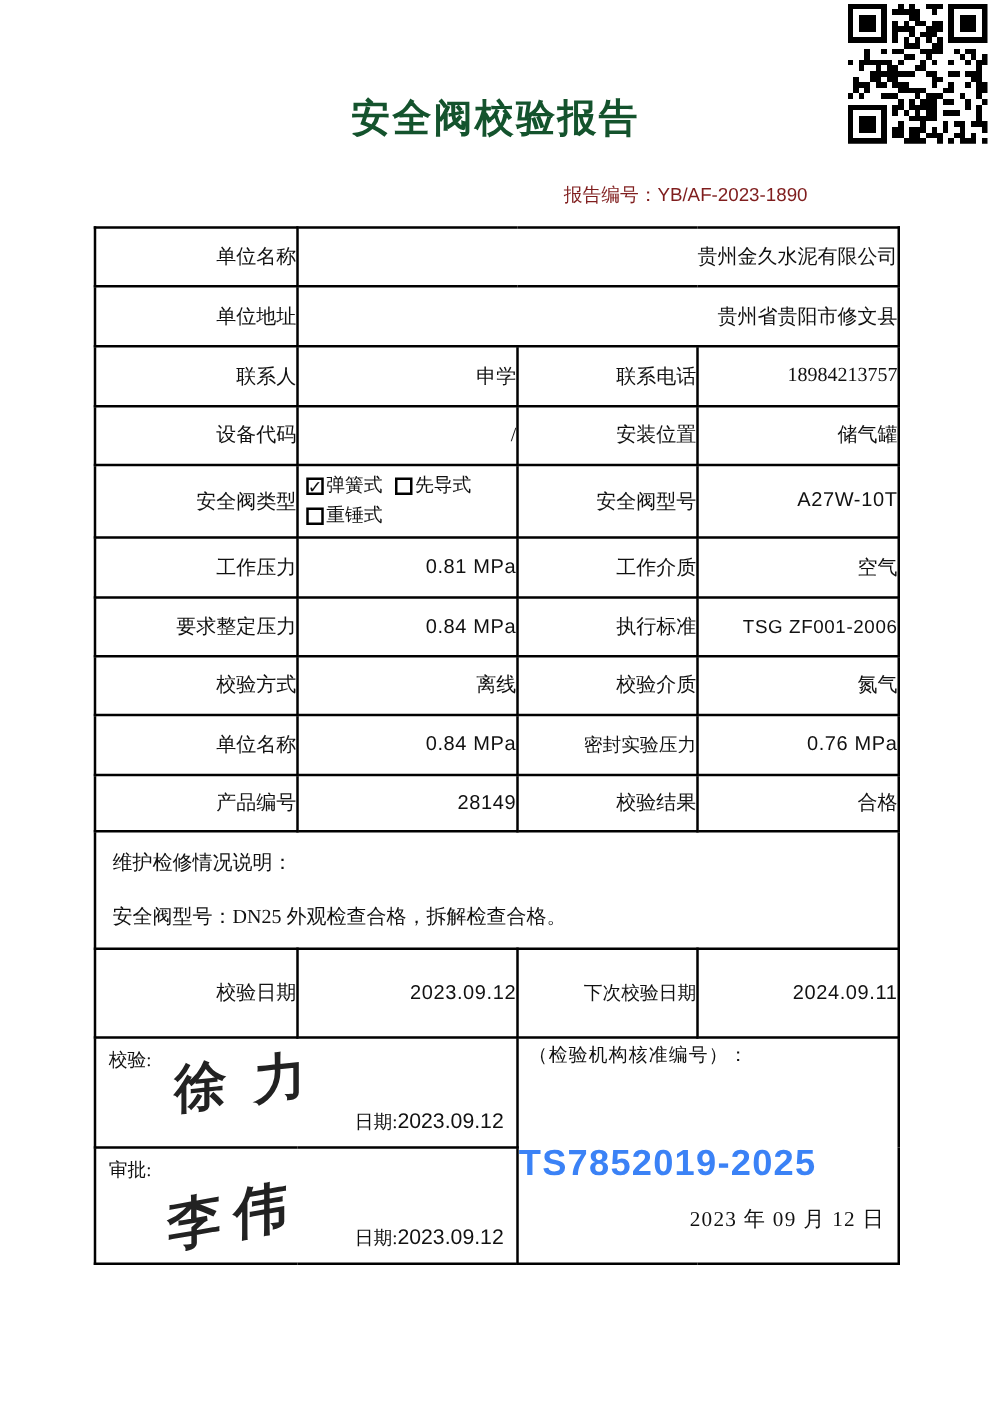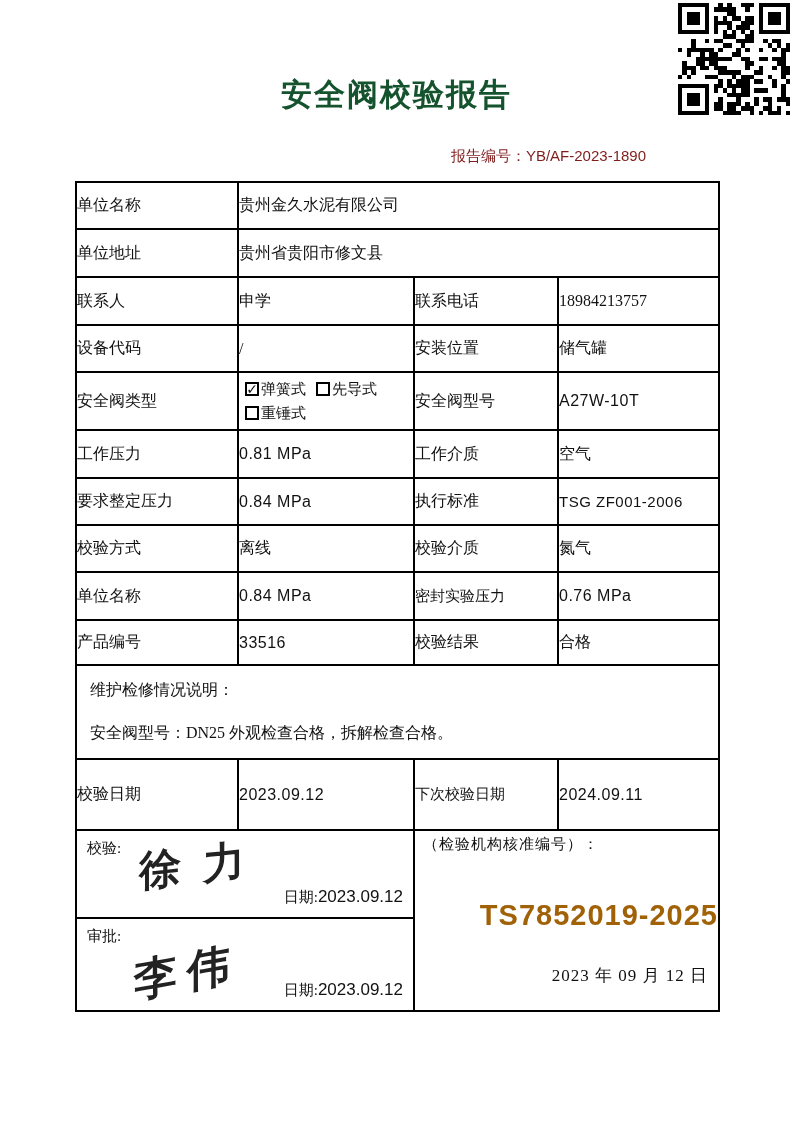--- a/index.html
+++ b/index.html
@@ -20,21 +20,21 @@
     position:absolute; top:147px; right:147px;
     font-size:15px; color:#7f1d1d;
   }
   .report-no .num { font-family:"Liberation Sans","DejaVu Sans",sans-serif; font-size:15px; }
 
   table.main {
     position:absolute; left:75px; top:181px;
     width:643px; border-collapse:collapse; table-layout:fixed;
   }
   table.main td {
-    border:2px solid #000; text-align:left; vertical-align:middle;
+    border:2px solid #000; text-align:right; vertical-align:middle;
     font-size:16px; color:#111; overflow:hidden;
   }
   .lbl { font-family:"Liberation Serif","DejaVu Serif",serif; font-size:16px; }
   .val-cn { font-family:"Liberation Serif","DejaVu Serif",serif; font-size:16px; }
   .val-num { font-family:Liberation Serif, serif; font-size:18px;margin-left:44px; }
   .val-sans { font-family:"Liberation Sans","DejaVu Sans",sans-serif; font-size:16px; letter-spacing:0.5px;margin-left:35px; }
 
   .type-cell { text-align:left !important; padding:4px 6px !important; }
   .cbx-line { display:flex; align-items:center; gap:10px; line-height:24px; }
   .cbx-opt { display:inline-flex; align-items:center; font-size:15px;
@@ -57,23 +57,23 @@
     font-family:"Liberation Serif","DejaVu Serif",serif;
   }
   .sig-name.s1 { left:62px; top:6px; font-size:42px; letter-spacing:22px; }
   .sig-name.s2 { left:56px; top:24px; font-size:44px; letter-spacing:10px; transform:rotate(-10deg) skewX(-10deg); }
   .sig-date { position:absolute; right:10px; bottom:10px; font-size:15px; }
   .sig-date .num { font-family:"Liberation Sans","DejaVu Sans",sans-serif; font-size:17px; }
 
   .agency-cell { position:relative; text-align:left !important; vertical-align:top !important; padding:4px 8px !important; }
   .agency-label { font-size:15px; letter-spacing:1px; }
   .agency-no {
-    position:absolute; left:0; top:68px; width:100%; text-align:right;
+    position:absolute; left:0; top:84px; width:100%; text-align:left;
     font-family:"Liberation Sans","DejaVu Sans",sans-serif;
-    font-size:29px; font-weight:600; letter-spacing:1px; color:#a16207;
+    font-size:29px; font-weight:600; letter-spacing:1px; color:#3b82f6;
   }
   .agency-date { position:absolute; right:10px; bottom:23px; font-size:17px; letter-spacing:1px; }
 </style>
 </head>
 <body>
 
 <svg class="qr" id="qr" viewBox="0 0 25 25" shape-rendering="crispEdges">
     <rect x="0" y="0" width="1" height="1" fill="#000"></rect>
     <rect x="1" y="0" width="1" height="1" fill="#000"></rect>
     <rect x="2" y="0" width="1" height="1" fill="#000"></rect>
@@ -470,21 +470,21 @@
 
   <tr style="height:48px">
     <td class="lbl">单位名称</td>
     <td class="val-sans">0.84 MPa</td>
     <td class="lbl" style="font-size:15px">密封实验压力</td>
     <td class="val-sans">0.76 MPa</td>
   </tr>
 
   <tr style="height:45px">
     <td class="lbl">产品编号</td>
-    <td class="val-sans">33516</td>
+    <td class="val-sans">28149</td>
     <td class="lbl">校验结果</td>
     <td class="val-cn">合格</td>
   </tr>
 
   <tr style="height:87px">
     <td colspan="4" class="maint-cell">
       <div class="line1">维护检修情况说明：</div>
       <div class="line2">安全阀型号：DN25 外观检查合格，拆解检查合格。</div>
     </td>
   </tr>

